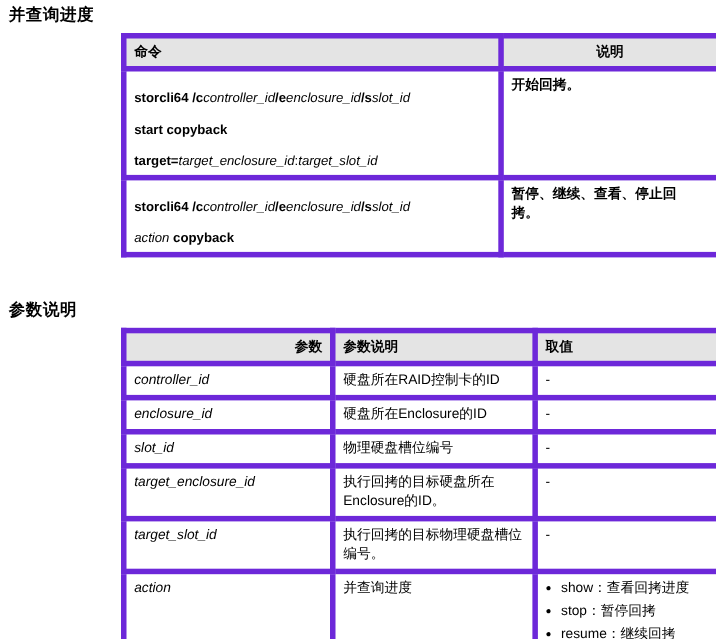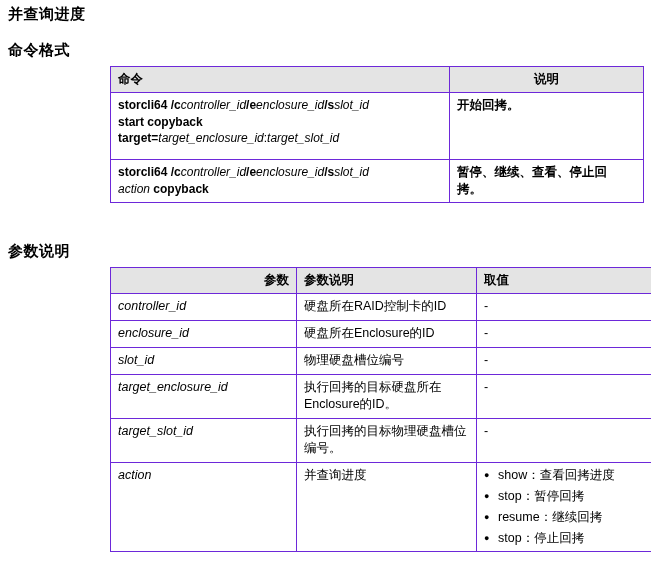--- a/index.html
+++ b/index.html
@@ -24,39 +24,39 @@
   }
 
   table {
     border-collapse: collapse; table-layout: fixed;
     margin: 7px 0 0 102px;
     font-size: 12.5px;
   }
   .t1 { width: 503px; }
   .t2 { width: 501px; }
   th, td {
-    border: 1px solid #6d28d9;
+    border: 5px solid #6d28d9;
     padding: 4px 7px;
     text-align: left; vertical-align: top;
     line-height: 17px;
     word-wrap: break-word;
   }
   thead th {
     background: #e4e4e4;
     font-weight: bold;
     height: 17px;
   }
   .t1 .col-cmd  { width: 324px; }
   .t1 .col-desc { width: 179px; text-align: center; }
   .t2 .col-p  { width: 171px; text-align: right; }
   .t2 .col-pd { width: 165px; }
   .t2 .col-v  { width: 165px; }
 
   .t1 td.cmd { font-size: 12px; }
-  .t1 td.cmd .cmd-line { white-space: nowrap; line-height: 16.5px; }
+  .t1 td.cmd .cmd-line { white-space: nowrap; line-height: 16.5px; margin-top: 12px; }
   .t1 tr.r0 td { height: 58px; }
   .t1 tr.r1 td { height: 29px; }
   .t1 td.desc1 { padding-right: 12px; font-weight: bold; }
 
   .seg.b { font-weight: bold; }
   .seg.i { font-style: italic; }
 
   .t2 td.param { font-style: italic; height: 18px; }
   .t2 tr.p3 td, .t2 tr.p4 td { height: 35px; }
   .t2 tr.p5 td { height: 78px; }
@@ -70,21 +70,20 @@
   }
 </style>
 </head>
 <body>
 
 <div class="page">
 
   <h2 class="sec" id="h-function">并查询进度</h2>
 
 
-  <h2 class="sec" id="h-format">命令格式</h2>
 
   <table class="t1">
     <thead>
       <tr>
         <th class="col-cmd">命令</th>
         <th class="col-desc">说明</th>
       </tr>
     </thead>
     <tbody id="format-tbody">
         <tr class="r0">

